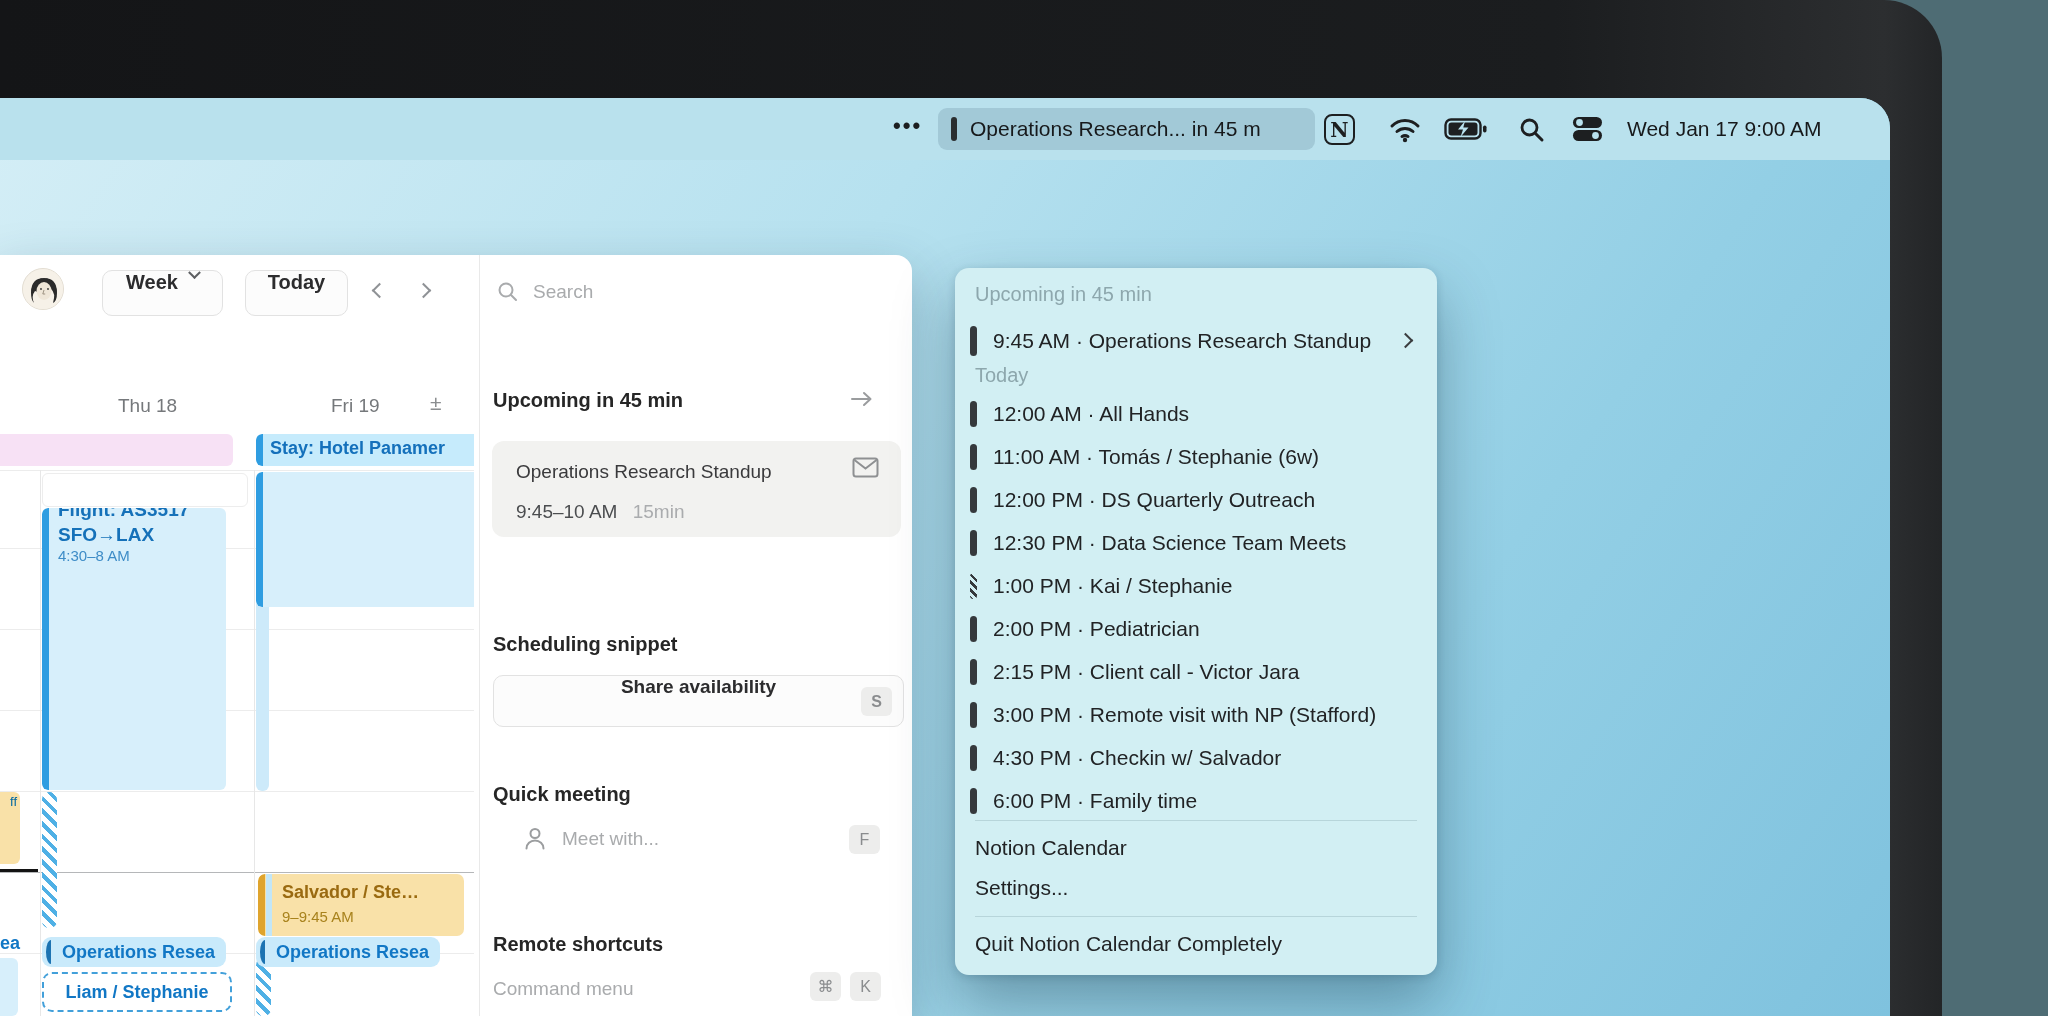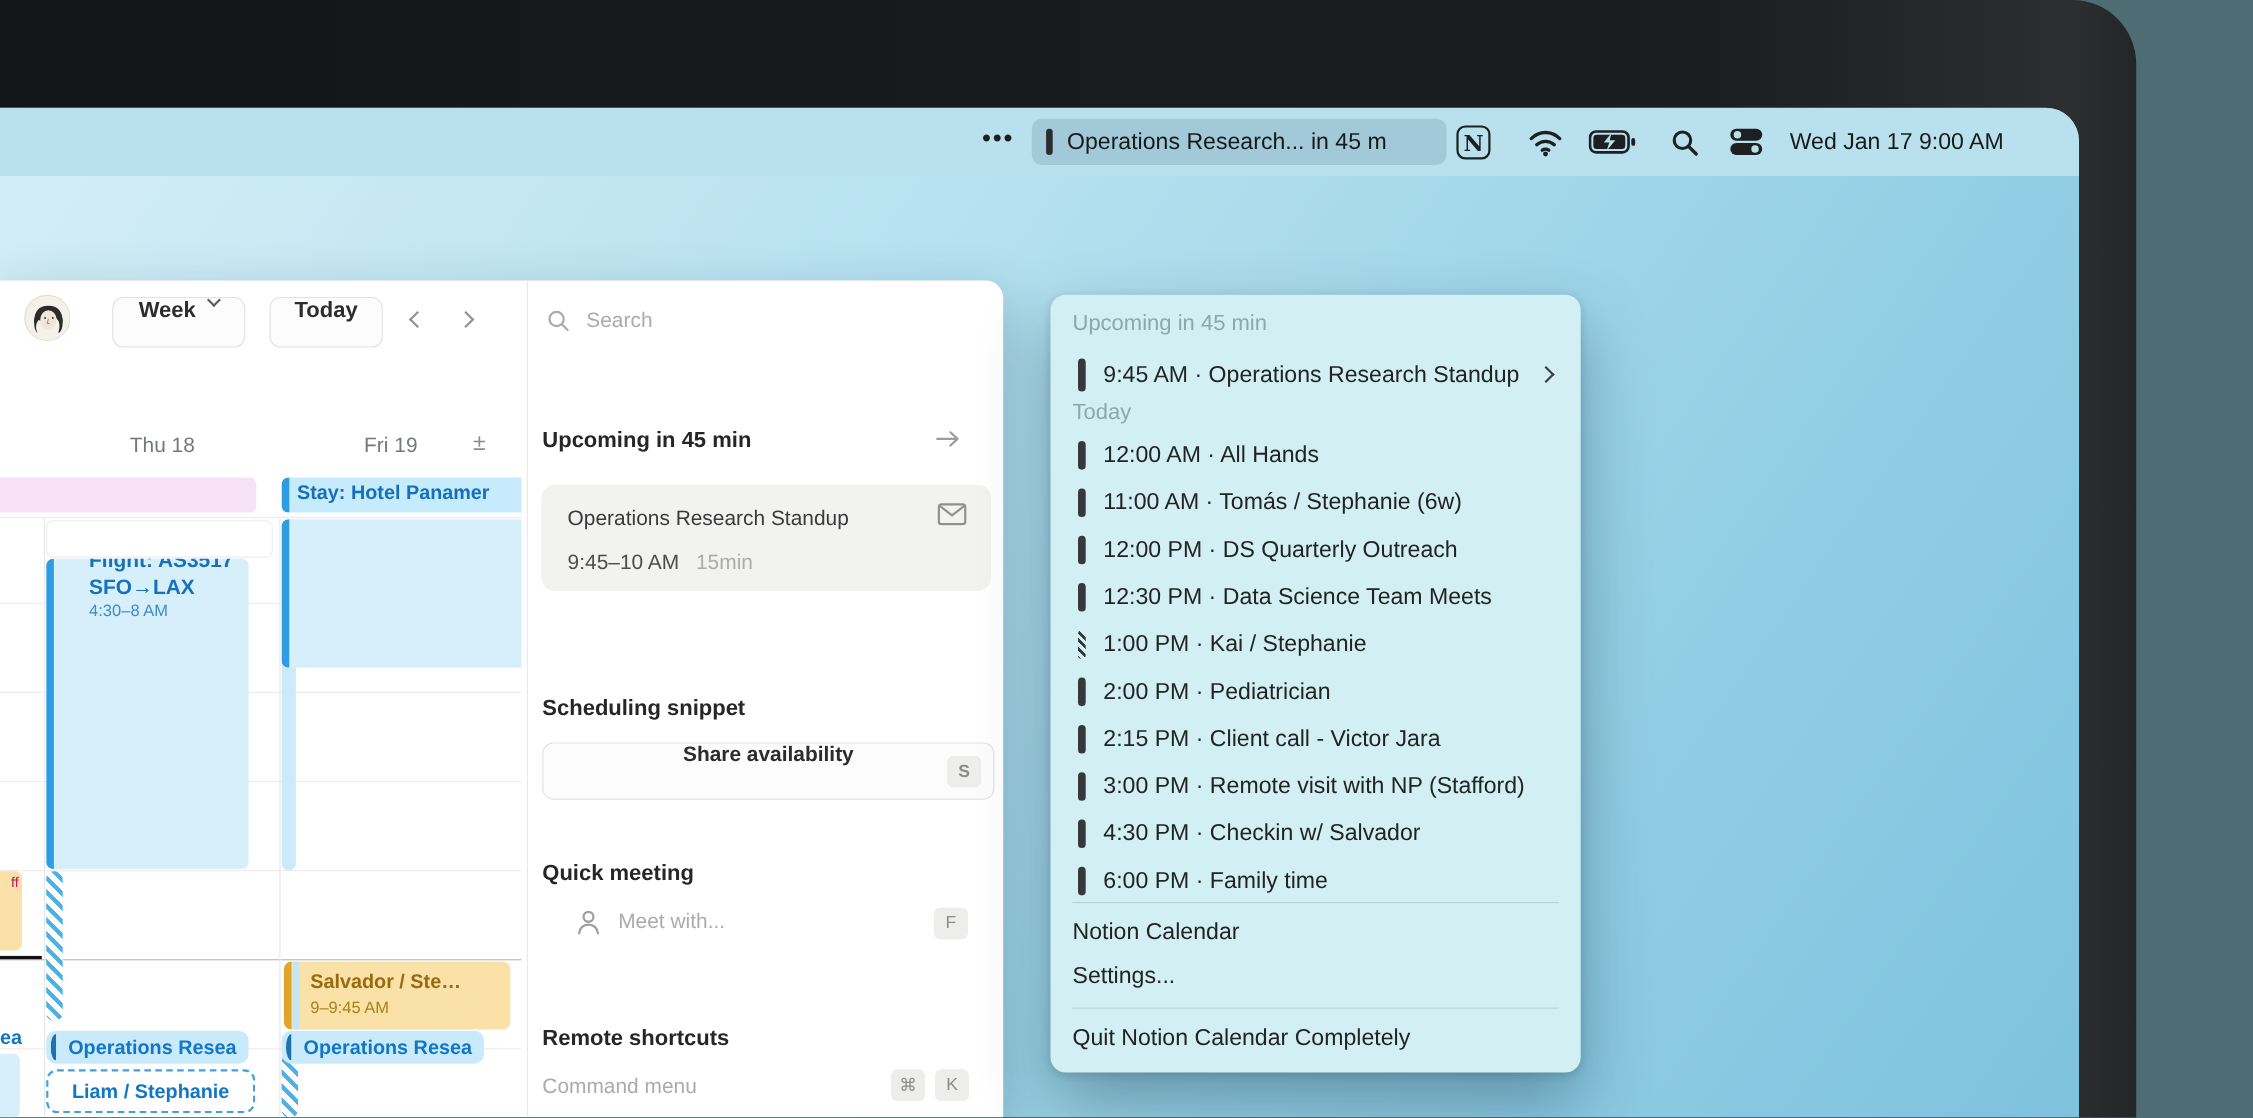--- a/index.html
+++ b/index.html
@@ -47,21 +47,21 @@
   .day-label { position:absolute; top:140px; font-size:19px; color:#75787b; }
   .pm-icon { position:absolute; left:430px; top:136px; font-size:21px; color:#8b8e90; }
 
   
   .gridline-h { position:absolute; height:1px; background:#ececec; left:0; width:474px; }
   .gridline-v { position:absolute; width:1px; background:#e7e7e7; top:215px; bottom:0; }
   .sidebar-border { position:absolute; left:479px; top:0; bottom:0; width:1px; background:#e9e9e9; }
 
   
   .ev { position:absolute; overflow:hidden; }
-  .ev-blue { background:#d7effb; border-radius:6px;padding-left:23px; }
+  .ev-blue { background:#d7effb; border-radius:6px; }
   .ev-bar { position:absolute; left:0; top:0; bottom:0; width:7px; background:#2f9de1; border-radius:6px 0 0 6px; }
   .ev-title { font-weight:700; color:#1571b9; font-size:19px; line-height:25px; }
   .ev-time { color:#3e8cc7; font-size:15px; }
   .stripes { background:repeating-linear-gradient(45deg,#4fb0e5 0 4px,#ffffff 4px 9px);
     border-radius:7px; }
   .pill { background:#c9eafb; border-radius:9px; display:flex; align-items:center; }
   .paren { width:10px; height:24px; border-left:5px solid #1c73b2; border-radius:50%; margin-left:4px; flex:none; }
   .pill-label { font-weight:700; color:#1177c5; font-size:18px; margin-left:6px; white-space:nowrap; }
   .dashed-ev { border:2.5px dashed #42a0da; border-radius:10px; background:#fff;
     display:flex; align-items:center; justify-content:center;
@@ -72,21 +72,21 @@
   .sb-gray { color:#a9abad; font-size:19px; }
   .key-badge { position:absolute; width:31px; height:29px; background:#ededec; border-radius:6px;
     display:flex; align-items:center; justify-content:center; font-size:16px; color:#8a8c8e; }
   .card { position:absolute; left:492px; top:186px; width:409px; height:96px; background:#f2f2f0; border-radius:12px; }
 
   
   .dropdown { position:absolute; left:955px; top:170px; width:482px; height:707px;
     background:#d2eff3; border-radius:14px;
     box-shadow:0 28px 60px rgba(18,52,72,.38), 0 2px 8px rgba(18,52,72,.18); }
   .dd-header { position:absolute; left:20px; font-size:20px; font-weight:500; color:#8da7ad; }
-  .dd-row { position:absolute; left:0; width:100%; height:43px; display:flex; align-items:center; padding-left:25px; }
+  .dd-row { position:absolute; left:0; width:100%; height:43px; display:flex; align-items:center; padding-left:15px; }
   .dd-rows .dd-row { position:relative; }
   .dd-label { font-size:21px; color:#212325; margin-left:16px; white-space:nowrap; }
   .marker { width:7px; height:26px; border-radius:3.5px; background:#35393c; flex:none; }
   .marker.striped { background:repeating-linear-gradient(45deg,#35393c 0 2.5px,rgba(0,0,0,0) 2.5px 5.5px); }
   .dd-rows { position:absolute; left:0; top:124px; width:100%; }
   .dd-divider { position:absolute; left:20px; right:20px; height:1px; background:#b7d5da; }
   .dd-item { position:absolute; left:20px; font-size:21px; color:#212325; }
 </style>
 </head>
 <body>
@@ -190,21 +190,21 @@
 
       <div class="ev stripes" style="left:42px;top:537px;width:15px;height:136px"></div>
 
       <div class="ev" style="left:256px;top:217px;width:13px;height:319px;background:#cdeafa;border-radius:6px"></div>
       <div class="ev ev-blue" style="left:256px;top:217px;width:218px;height:135px;border-radius:6px 0 0 6px">
         <span class="ev-bar"></span>
       </div>
       <div class="ev stripes" style="left:256px;top:703px;width:15px;height:58px"></div>
 
       <div class="ev" style="left:0;top:537px;width:20px;height:72px;background:#f9e1a8;border-radius:0 6px 6px 0">
-        <span style="position:absolute;right:3px;top:2px;font-size:13px;color:#be185d">ff</span>
+        <span style="position:absolute;right:3px;top:2px;font-size:13px;color:#0369a1">ff</span>
       </div>
       <div style="position:absolute;left:0;top:614px;width:38px;height:3px;background:#131313"></div>
       <div style="position:absolute;left:0;top:678px;font-weight:700;color:#1177c5;font-size:18px">ea</div>
       <div class="ev" style="left:0;top:703px;width:18px;height:58px;background:#d7effb;border-radius:0 6px 6px 0"></div>
 
       <div class="ev" style="left:258px;top:619px;width:206px;height:62px;background:#f9e1a8;border-radius:7px">
         <span style="position:absolute;left:0;top:0;bottom:0;width:7px;background:#dfa42d;border-radius:7px 0 0 7px"></span>
         <span style="position:absolute;left:8px;top:0;bottom:0;width:6px;background:#c2e6f7"></span>
         <div style="position:absolute;left:24px;top:8px;font-weight:700;font-size:18px;color:#9a6a10;white-space:nowrap">Salvador / Ste…</div>
         <div style="position:absolute;left:24px;top:34px;font-size:15px;color:#a8821c">9–9:45 AM</div>

